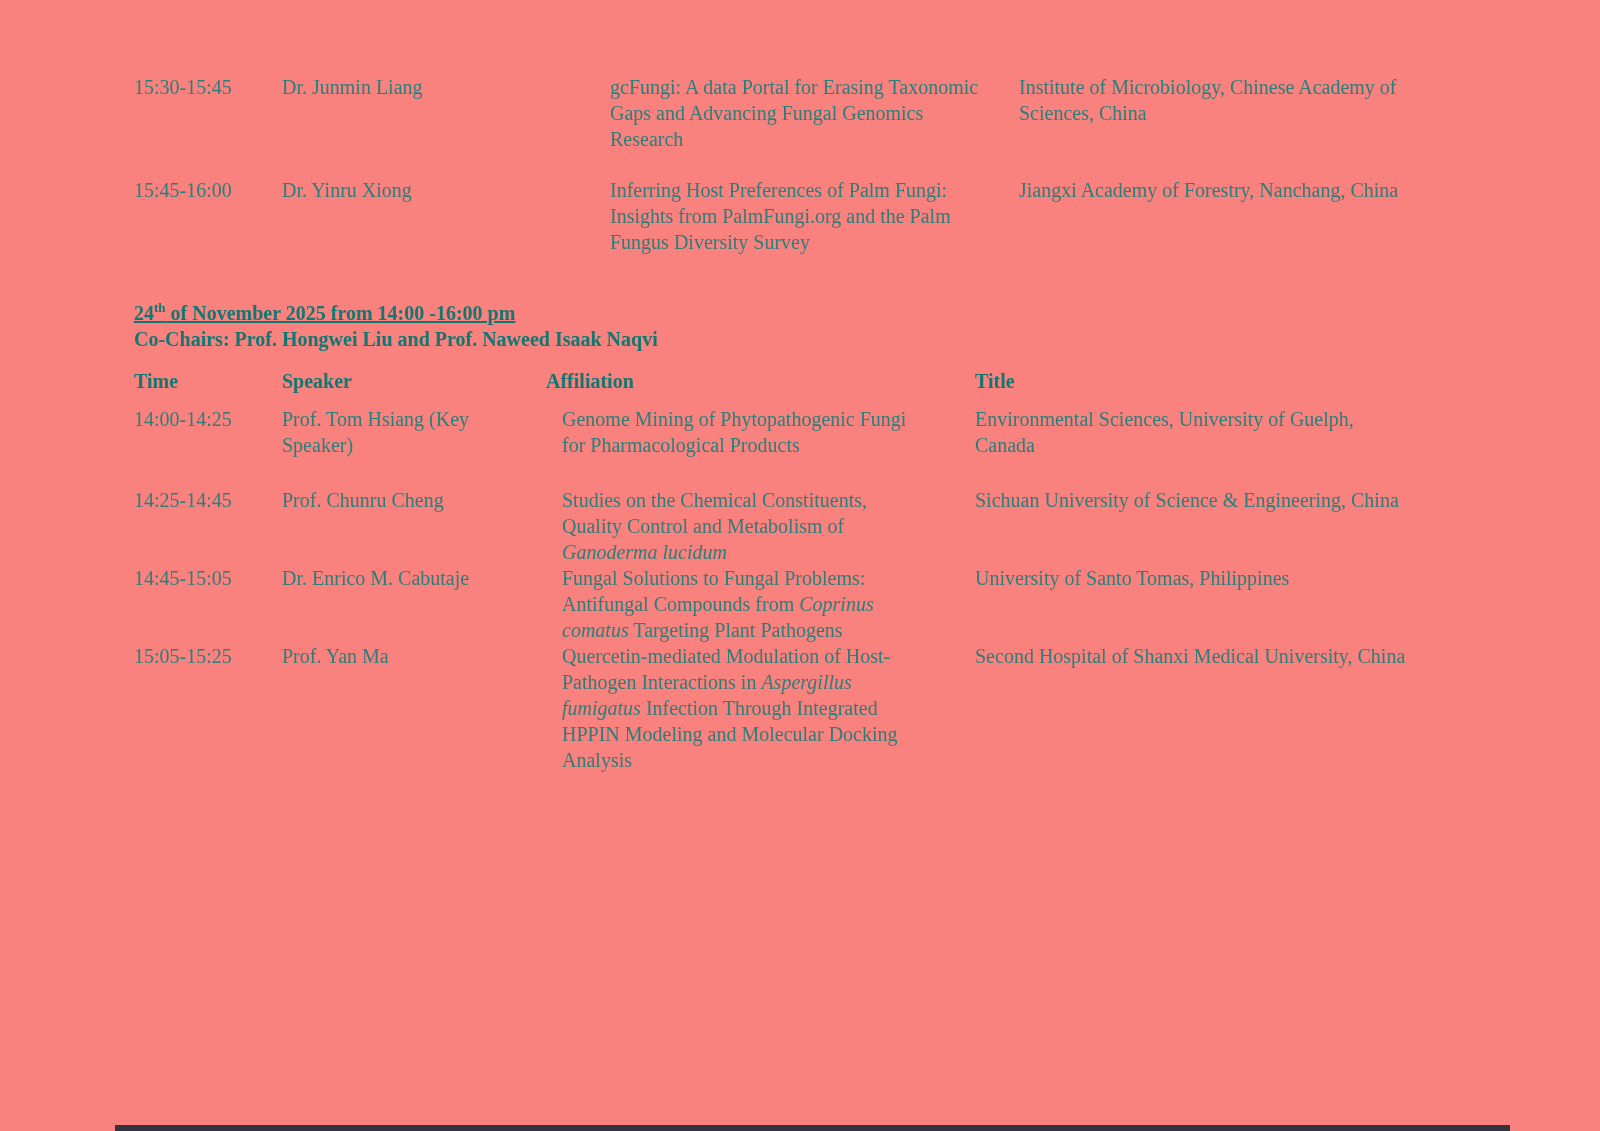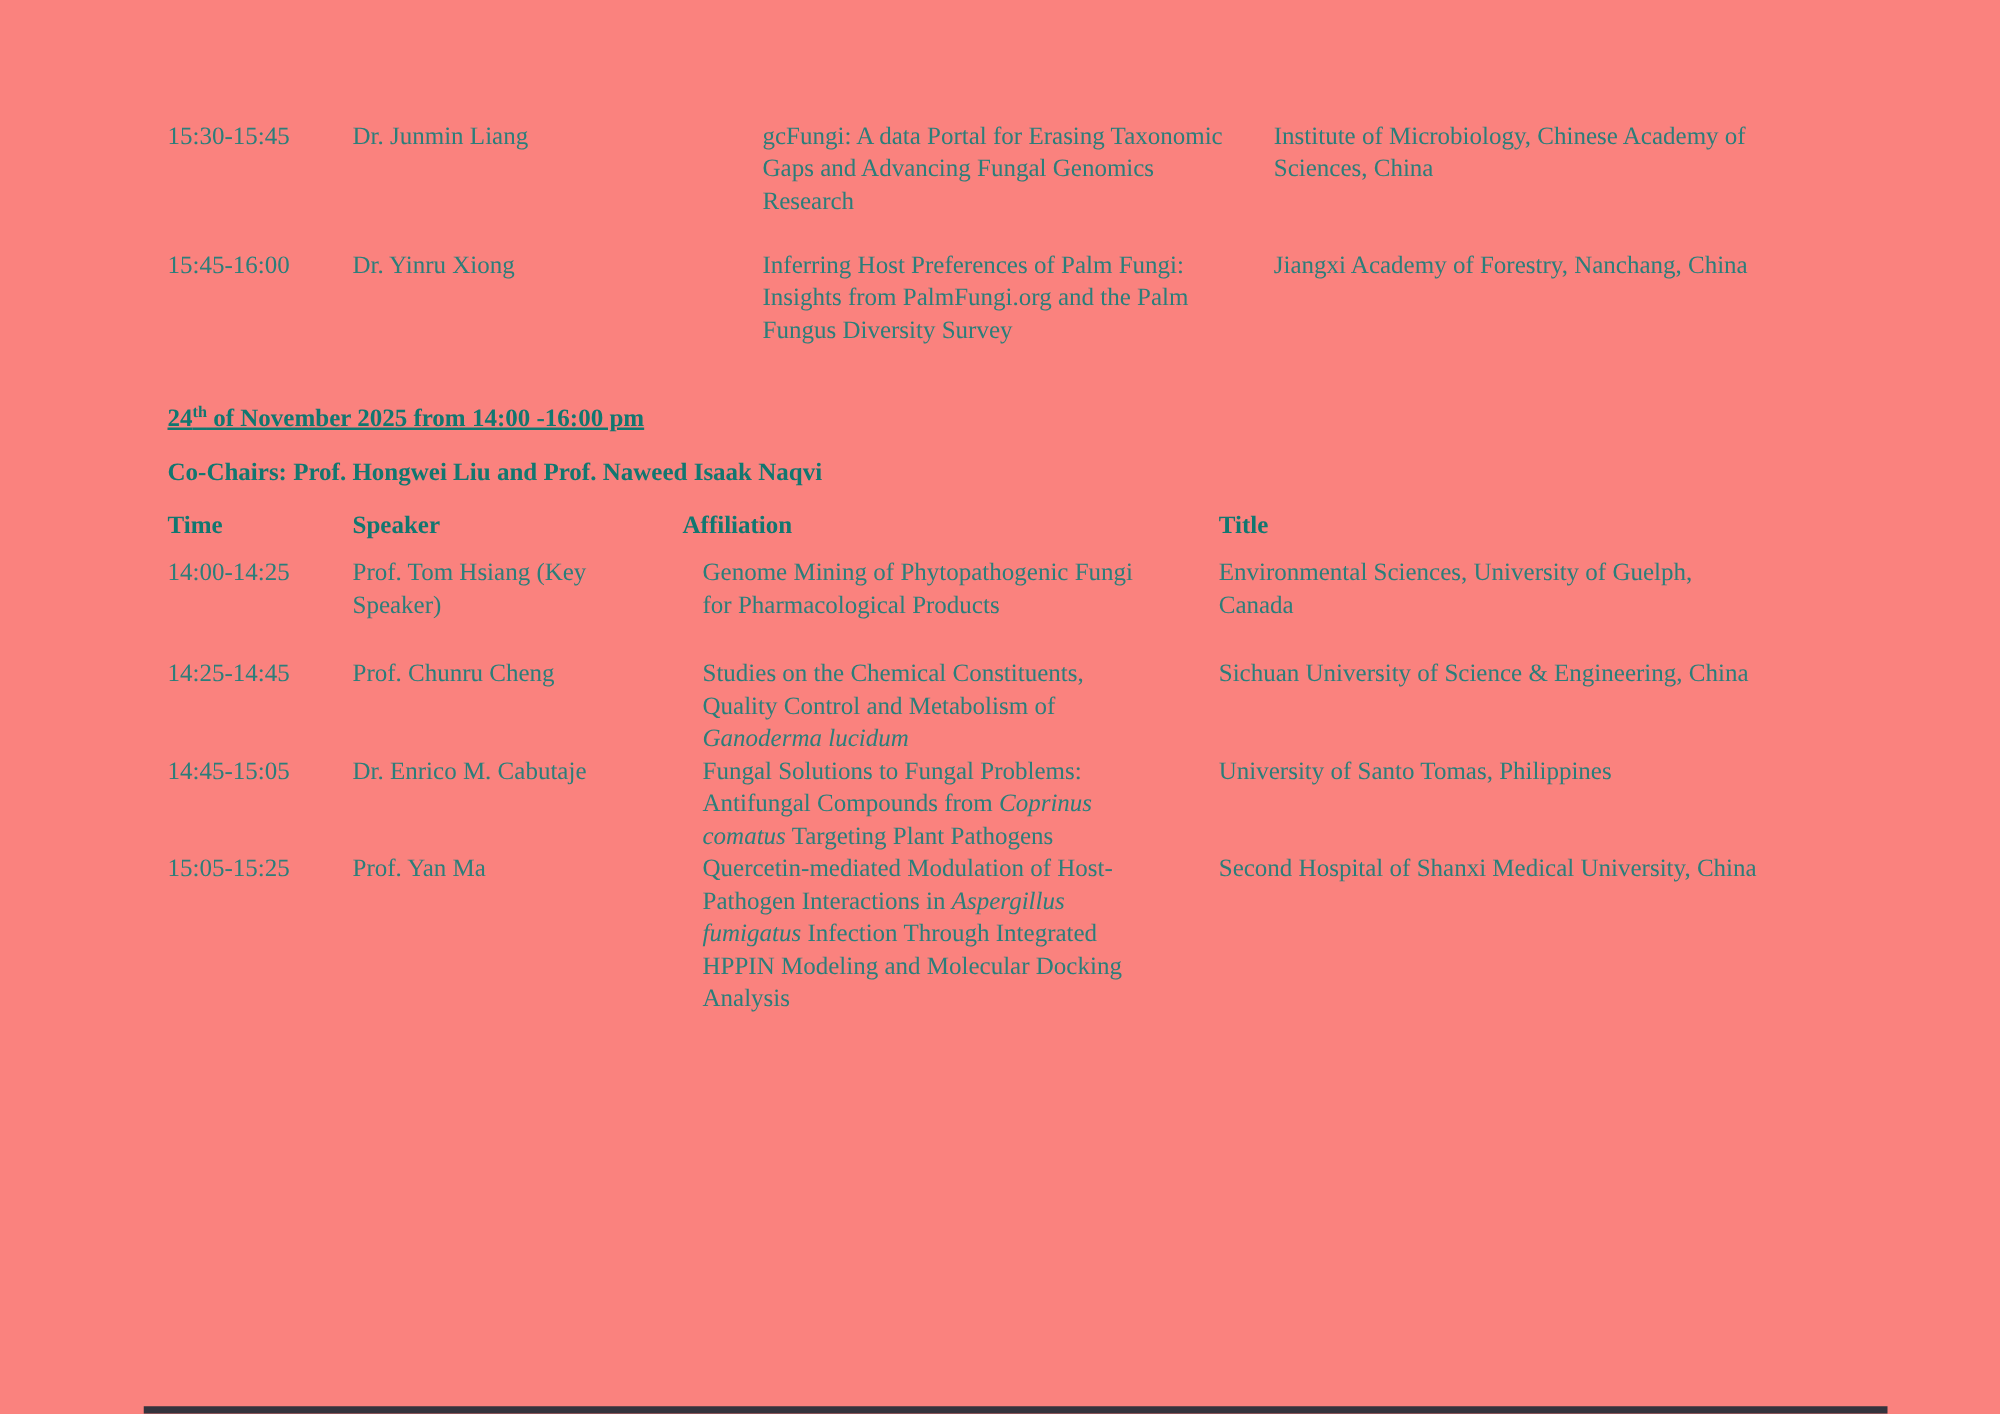--- a/index.html
+++ b/index.html
@@ -10,35 +10,35 @@
   }
   html,body{margin:0;padding:0;}
   body{
     width:1600px;height:1131px;
     background:var(--bg);
     font-family:"Liberation Serif", serif;
     color:var(--text);
     font-size:20px;line-height:26px;
     overflow:hidden;position:relative;
   }
-  .doc{padding:96px 0 0 134px;}
+  .doc{padding:74px 0 0 134px;}
   .row{display:grid;}
   .prev-row{grid-template-columns:148px 328px 409px 441px;margin-bottom:25px;}
   .main-hrow,.main-row{grid-template-columns:148px 264px 429px 475px;}
   .cell{padding-right:24px;}
   .title-cell{padding-right:30px;}
   .main-row .title-cell{padding-right:59px;margin-left:16px;}
   .aff-cell{padding-right:40px;}
   .heading{
     font-weight:bold;color:var(--heading);
     margin:0;font-size:20px;line-height:26px;
   }
   .h-date{margin-top:45px;text-decoration:underline;}
   .h-session{margin-top:18px;}
-  .h-cochairs{margin-top:17px;}
+  .h-cochairs{}
   .main-hrow{margin-top:16px;font-weight:bold;color:var(--heading);}
   .main-table .r0{margin-top:12px;margin-bottom:29px;}
   .italic{font-style:italic;}
   sup{font-size:13px;line-height:0;vertical-align:super;}
   .bottom-bar{
     position:absolute;left:115px;bottom:0;
     width:1395px;height:6px;background:var(--bar);
   }
 </style>
 </head>

